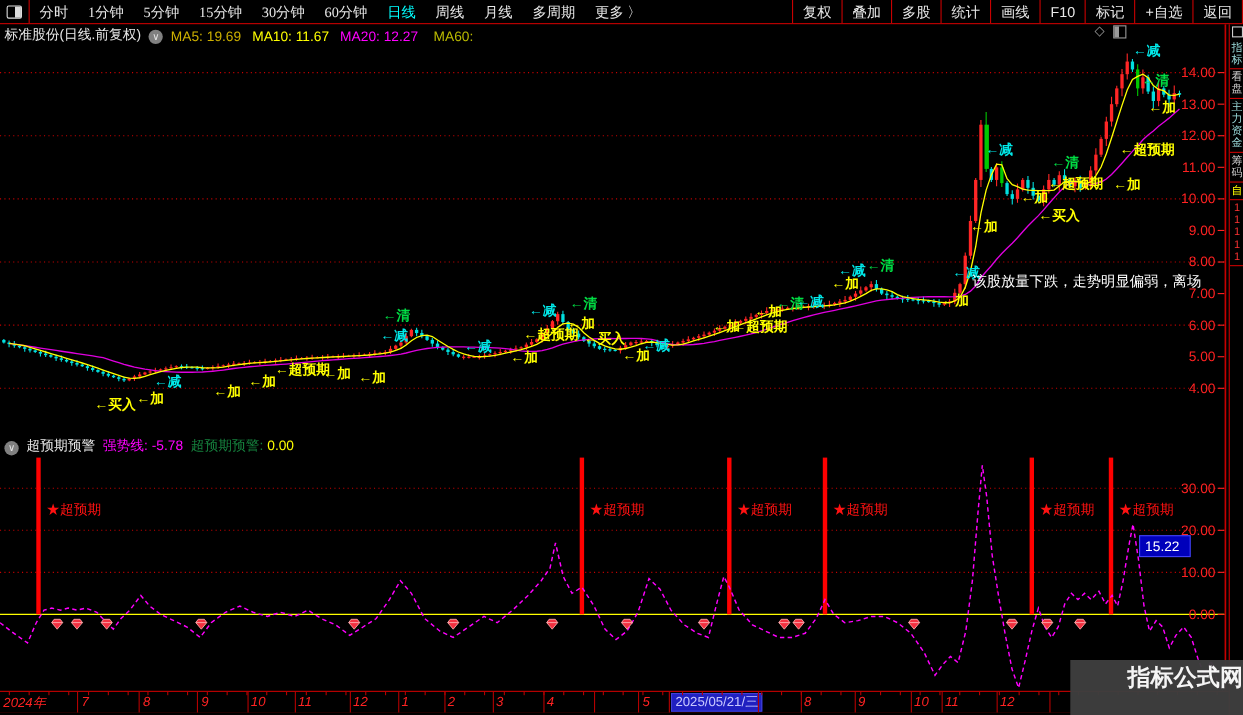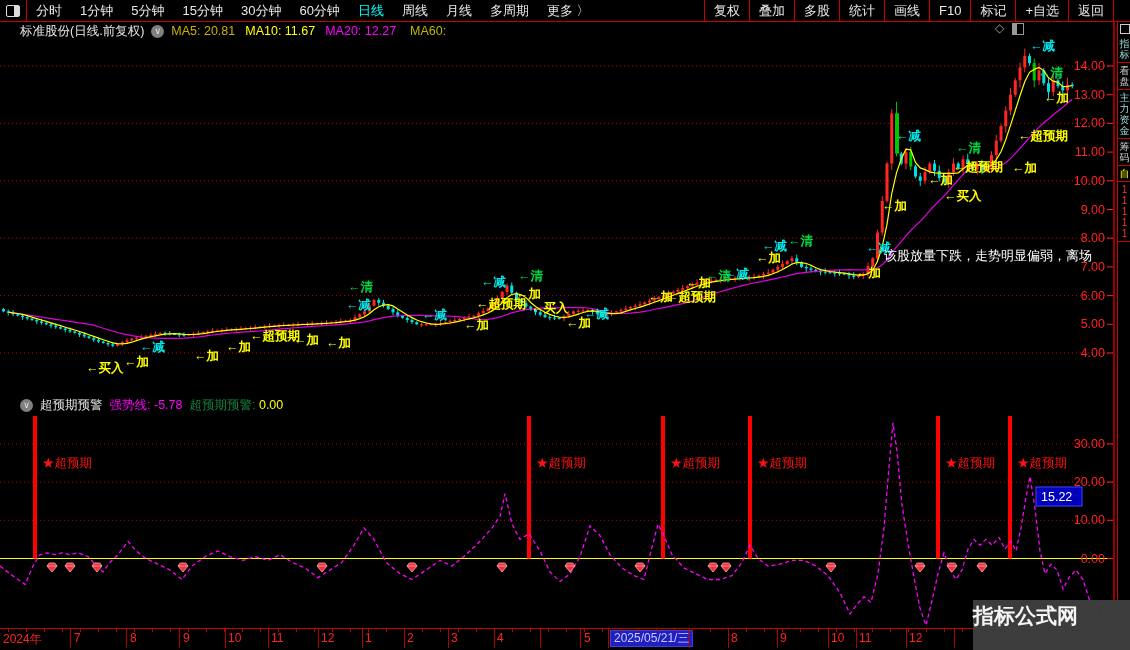--- a/index.html
+++ b/index.html
@@ -7,58 +7,58 @@
        font-family:"Liberation Sans",sans-serif;color:#ddd;}
   .abs{position:absolute;}
   
   #toolbar{left:0;top:0;width:1130px;height:21px;border-bottom:1px solid #c80000;
            display:flex;align-items:center;font-size:13px;background:#000;z-index:4;}
   #tb-icon-cell{width:26px;height:21px;border-right:1px solid #c80000;display:flex;
                 align-items:center;justify-content:center;}
   .half-sq{width:12px;height:10px;border:1.5px solid #ddd;border-radius:2px;
            background:linear-gradient(90deg,transparent 55%,#ddd 55%);}
   #tb-left{display:flex;align-items:center;height:21px;}
-  .tb-item{padding:0 9px;color:#e8e8e8;white-space:nowrap;line-height:21px;}
+  .tb-item{padding:0 9px;color:#e8e8e8;white-space:nowrap;line-height:21px;font-family:Liberation Serif, serif;}
   .tb-item.active{color:#00ffff;}
-  #tb-right{margin-left:auto;display:flex;height:21px;margin-right:16px;padding-left:36px;}
+  #tb-right{margin-left:auto;display:flex;height:21px;padding-left:36px;}
   .tb-btn{padding:0 9px;border-left:1px solid #c80000;line-height:21px;color:#e8e8e8;white-space:nowrap;}
   .tb-btn.last{border-right:1px solid #c80000;}
   
-  .inforow{height:18px;display:flex;align-items:center;gap:7px;padding-left:20px;
+  .inforow{height:18px;display:flex;align-items:flex-end;gap:7px;padding-left:4px;
            font-size:12.5px;z-index:4;background:transparent;white-space:nowrap;}
   #info-row{left:0;top:22px;}
   #sub-header{left:0;top:396px;}
   .chev{width:13px;height:13px;border-radius:50%;background:#808080;color:#e5e5e5;
         font-size:9px;line-height:12px;text-align:center;display:inline-block;}
   .lblwhite{color:#e8e8e8;}
   
   #win-icons{left:995px;top:21px;z-index:4;color:#999;font-size:12px;display:flex;gap:8px;}
   .mini-sq{width:10px;height:10px;border:1px solid #999;margin-top:2px;
            background:linear-gradient(90deg,#999 45%,transparent 45%);}
   
   #chart-svg{position:absolute;left:0;top:0;z-index:1;}
   #chart-svg text{font-family:"Liberation Sans",sans-serif;}
   
   #date-axis{left:0;top:628px;width:1130px;height:19px;border-top:1px solid #c80000;
              border-bottom:1px solid #c80000;background:#000;overflow:hidden;font-size:12px;z-index:3;}
-  .axis-label{position:absolute;top:2px;color:#ff2222;}
+  .axis-label{position:absolute;top:2px;color:#ff2222;font-style:italic;}
   .axis-sep{position:absolute;top:0;width:1px;height:19px;background:#b40000;}
   .axis-tick{position:absolute;top:0;width:1px;height:3px;background:#b40000;}
   #date-box{position:absolute;top:1px;height:15px;background:#2020c0;color:#c8c8ff;
             padding:0 3px;border:1px solid #4040d8;font-size:12px;line-height:15px;}
   #bottom-strip{left:0;top:648px;width:1130px;height:2px;background:#000;z-index:3;}
   
   #sidebar{left:1117px;top:22px;width:13px;height:628px;background:#000;
            border-left:1px solid #c80000;overflow:hidden;font-size:10px;line-height:11px;
            text-align:center;z-index:3;}
   .sb-sec{border-bottom:1px solid #c80000;padding:2px 0;}
   .sb-box{width:8px;height:8px;border:1px solid #ccc;margin:2px auto;}
   
   #watermark{left:973px;top:600px;width:157px;height:50px;background:rgba(62,62,62,.97);
-             z-index:6;text-align:left;color:#f5f5f5;}
+             z-index:6;text-align:right;color:#f5f5f5;}
   #wm1{font-size:21px;font-weight:bold;margin-top:2px;}
   #wm2{font-size:17px;}
 </style>
 </head>
 <body>
 
 <svg id="chart-svg" width="1130" height="650">
     <line x1="0" y1="66" x2="1113" y2="66" stroke="#c80000" stroke-width="1" stroke-dasharray="1 3"></line>
     <line x1="0" y1="123.4" x2="1113" y2="123.4" stroke="#c80000" stroke-width="1" stroke-dasharray="1 3"></line>
     <line x1="0" y1="180.8" x2="1113" y2="180.8" stroke="#c80000" stroke-width="1" stroke-dasharray="1 3"></line>
@@ -668,21 +668,21 @@
       <span class="tb-btn">F10</span>
       <span class="tb-btn">标记</span>
       <span class="tb-btn">+自选</span>
       <span class="tb-btn last">返回</span>
     </div>
 </div>
 
 <div id="info-row" class="abs inforow">
   <span class="lblwhite">标准股份(日线.前复权)</span>
   <span class="chev">∨</span>
-  <span id="ma-items"><span style="color: rgb(205, 176, 0); margin-right: 10px;">MA5: 20.81</span><span style="color: rgb(255, 255, 0); margin-right: 10px;">MA10: 11.67</span><span style="color: rgb(255, 0, 255); margin-right: 14px;">MA20: 12.27</span><span style="color: rgb(185, 185, 0); margin-right: 10px;">MA60: </span></span>
+  <span id="ma-items"><span style="color: rgb(205, 176, 0); margin-right: 10px;">MA5: 19.69</span><span style="color: rgb(255, 255, 0); margin-right: 10px;">MA10: 11.67</span><span style="color: rgb(255, 0, 255); margin-right: 14px;">MA20: 12.27</span><span style="color: rgb(185, 185, 0); margin-right: 10px;">MA60: </span></span>
 </div>
 
 <div id="win-icons" class="abs">
   <span>◇</span>
   <span class="mini-sq"></span>
 </div>
 
 <div id="sub-header" class="abs inforow">
   <span class="chev">∨</span>
   <span class="lblwhite">超预期预警</span>

